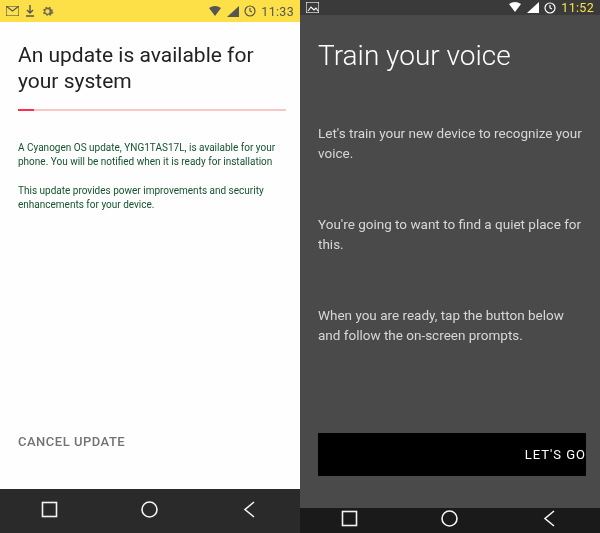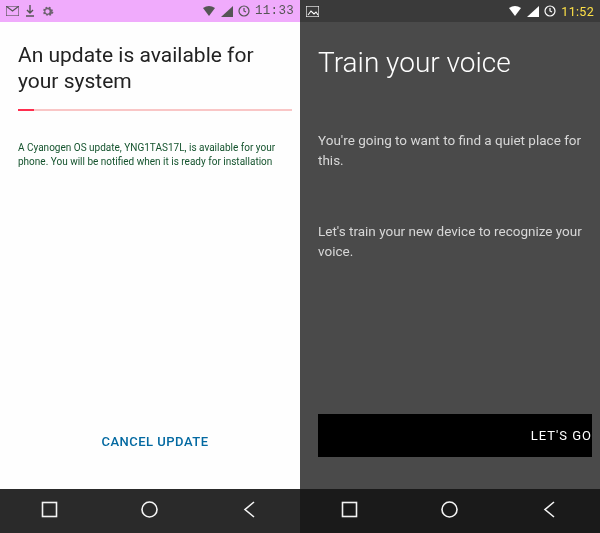--- a/index.html
+++ b/index.html
@@ -19,28 +19,28 @@
     position: relative;
   }
   .statusbar {
     height: 22px;
     display: flex;
     align-items: center;
     padding: 0 6px;
     font-size: 12px;
     color: #fff;
   }
-  .phone.left .statusbar { background: #f0abfc; color: #555; font-family: Liberation Mono, monospace; }
+  .phone.left .statusbar { background: #fde047; color: #555; }
   .phone.right .statusbar { background: #3a3a3a; color: #fde047; }
   .sb-left { display: flex; gap: 6px; align-items: center; }
   .sb-right { display: flex; gap: 5px; align-items: center; margin-left: auto; }
   .ico { display: inline-flex; align-items: center; justify-content: center; }
   .content {
     flex: 1;
-    padding: 20px 8px 10px 18px;
+    padding: 20px 14px 10px 18px;
     display: flex;
     flex-direction: column;
   }
   .phone.left .content { background: #fefefe; color: #333; }
   .phone.right .content { background: #4a4a4a; color: #eee; gap: 36px; }
   .title-left {
     font-size: 21px;
     font-weight: 400;
     color: #222;
     line-height: 1.25;
@@ -61,22 +61,22 @@
     background: #ff2d4e;
   }
   .body-text {
     font-size: 10px;
     line-height: 1.45;
     color: #14532d;
     margin-bottom: 14px;
   }
   .phone.left .spacer { flex: 1; }
   .cancel-btn {
-    text-align: center;
-    color: #0369a1;
+    text-align: left;
+    color: #737373;
     font-size: 13px;
     letter-spacing: 0.5px;
     font-weight: 500;
     padding: 14px 0 30px 0;
     cursor: pointer;
   }
   .title-right {
     font-size: 28px;
     font-weight: 300;
     color: #fff;
@@ -147,20 +147,21 @@
           </svg>
       </span>
       <span class="clock">11:33</span>
     </div>
   </div>
 
   <div class="content">
     <div class="title-left">An update is available for your system</div>
     <div class="progress"></div>
     <div class="body-text">A Cyanogen OS update, YNG1TAS17L, is available for your phone. You will be notified when it is ready for installation</div>
+    <div class="body-text">This update provides power improvements and security enhancements for your device.</div>
     <div class="spacer"></div>
     <div class="cancel-btn">CANCEL UPDATE</div>
   </div>
 
   <div class="navbar">
     <span class="nav-ico">
       <svg width="17" height="17" viewBox="0 0 17 17">
           <rect x="1.5" y="1.5" width="14" height="14" fill="none" stroke="#fff" stroke-width="1.6"></rect>
         </svg>
     </span>
@@ -203,22 +204,23 @@
             <circle cx="6" cy="6" r="5" fill="none" stroke="#fff" stroke-width="1.2"></circle>
             <path d="M6 3 V6 L8 7" stroke="#fff" stroke-width="1.2" fill="none"></path>
           </svg>
       </span>
       <span class="clock">11:52</span>
     </div>
   </div>
 
   <div class="content">
     <div class="title-right">Train your voice</div>
+    <div class="body-text">Let's train your new device to recognize your voice.</div>
     <div class="body-text">You're going to want to find a quiet place for this.</div>
-    <div class="body-text">Let's train your new device to recognize your voice.</div>
+    <div class="body-text">When you are ready, tap the button below and follow the on-screen prompts.</div>
     <div class="spacer"></div>
     <div class="lets-go">LET'S GO</div>
   </div>
 
   <div class="navbar">
     <span class="nav-ico">
       <svg width="17" height="17" viewBox="0 0 17 17">
           <rect x="1.5" y="1.5" width="14" height="14" fill="none" stroke="#fff" stroke-width="1.6"></rect>
         </svg>
     </span>

